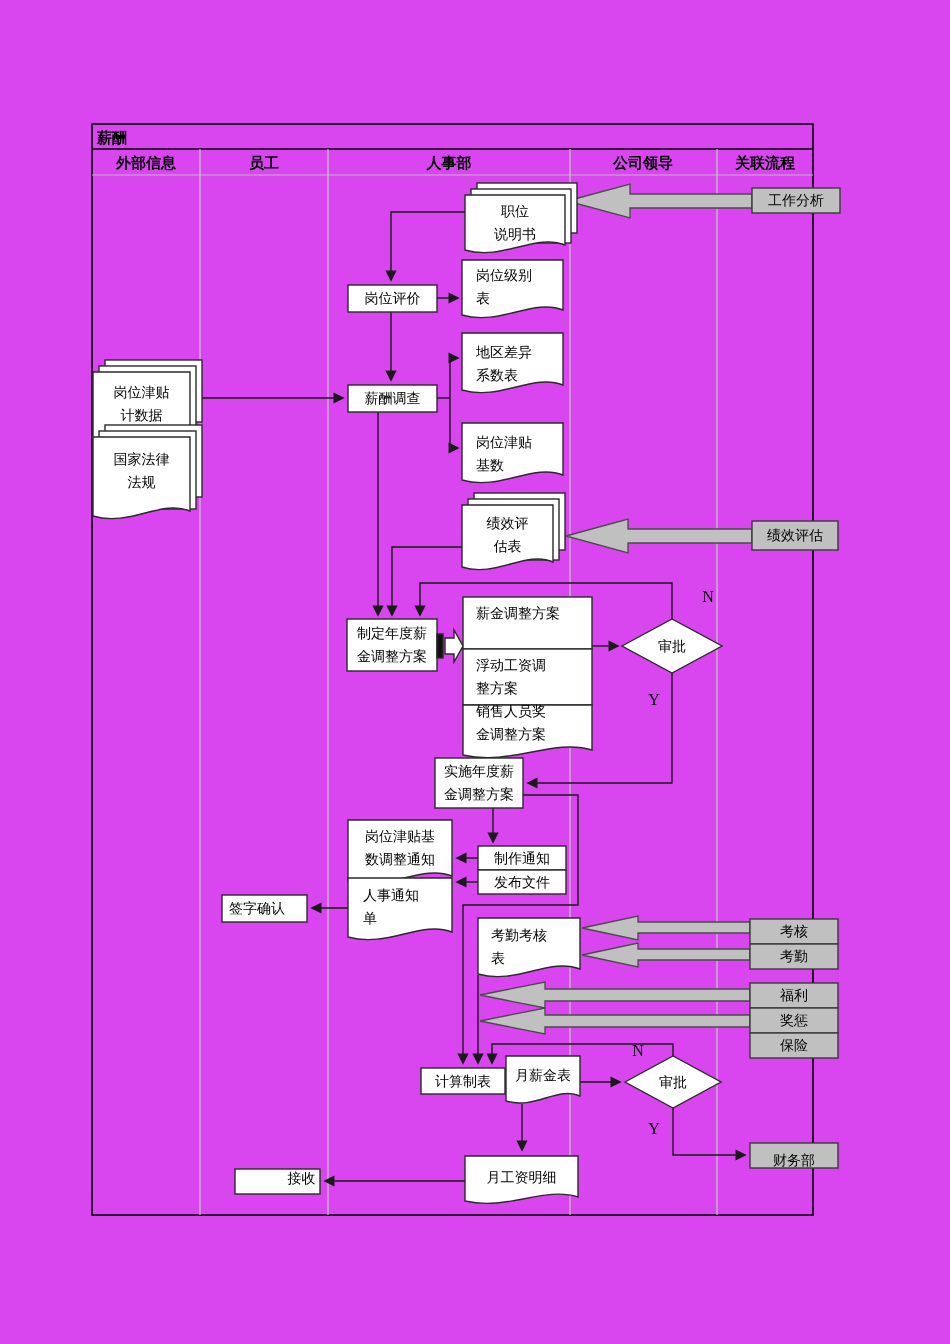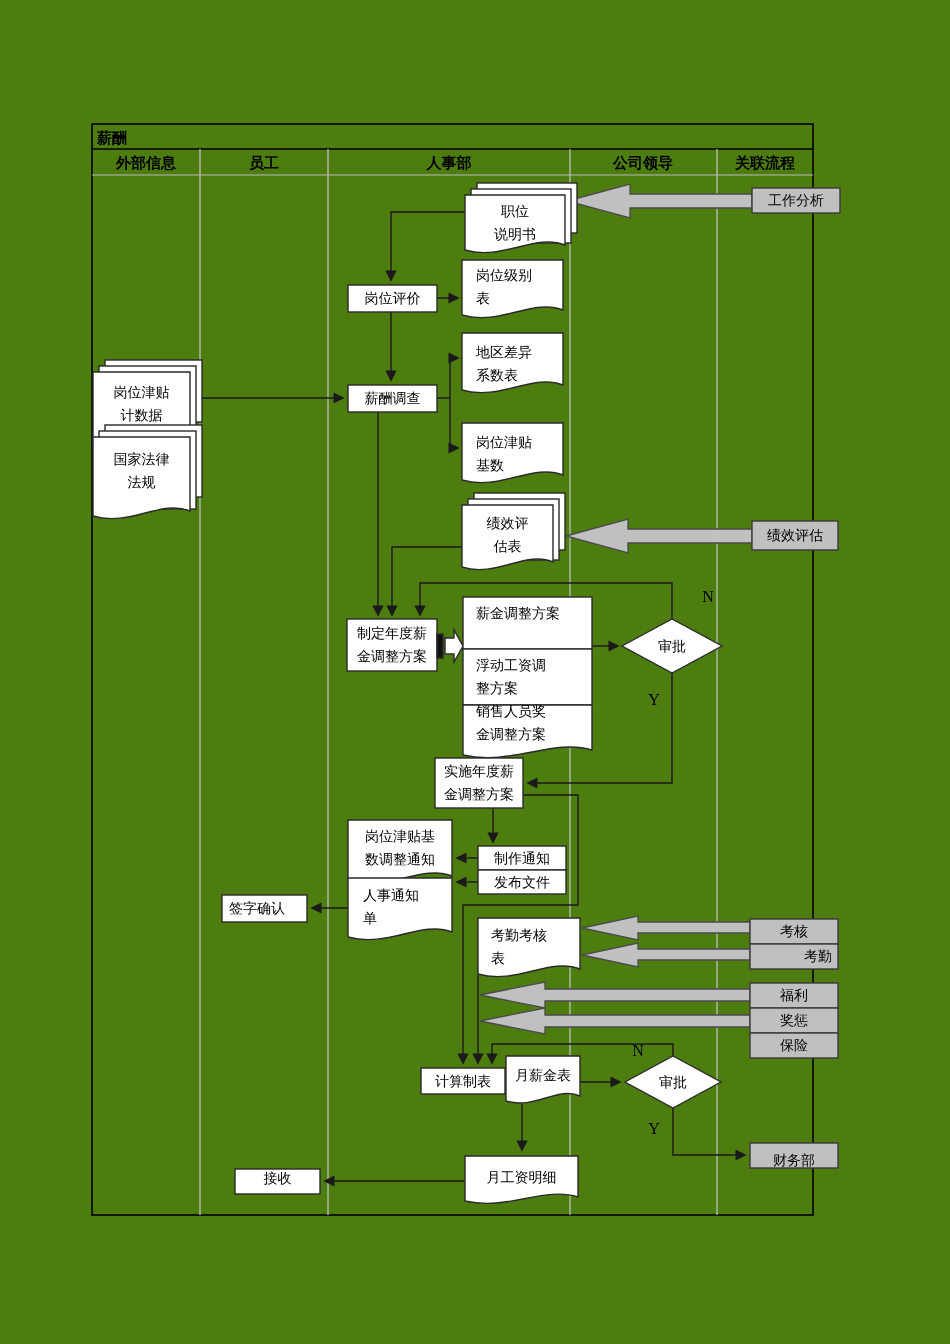--- a/index.html
+++ b/index.html
@@ -1,16 +1,16 @@
 <!DOCTYPE html>
 <html><head>
 <meta charset="utf-8">
 <style>
   html,body{margin:0;padding:0;background:#ffffff;}
-  #canvas{position:relative;width:950px;height:1344px;background:#4d7c0f;overflow:hidden;
+  #canvas{position:relative;width:950px;height:1344px;background:#d946ef;overflow:hidden;
           font-family:"Liberation Serif","DejaVu Serif",serif;}
   svg{position:absolute;left:0;top:0;}
   .lbl{position:absolute;display:flex;align-items:center;justify-content:center;
        text-align:center;white-space:pre-line;font-size:14px;line-height:23px;color:#000;}
   .lbl.left{justify-content:flex-start;text-align:left;}
   .lbl.clip{overflow:hidden;align-items:flex-start;}
   .hdr{font-family:"Liberation Sans","DejaVu Sans",sans-serif;font-weight:bold;font-size:15px;}
   .ttl{font-family:"Liberation Sans","DejaVu Sans",sans-serif;font-weight:bold;font-size:15px;
        justify-content:flex-start;text-align:left;}
   .byl{font-family:"Liberation Serif","DejaVu Serif",serif;font-size:16px;}
@@ -174,28 +174,28 @@
 <div class="lbl" style="left:350px;top:825px;width:100px;height:46px;">岗位津贴基
 数调整通知</div>
 <div class="lbl" style="left:478px;top:846px;width:88px;height:24px;">制作通知</div>
 <div class="lbl" style="left:478px;top:870px;width:88px;height:24px;border-radius:9px;">发布文件</div>
 <div class="lbl left" style="left:363px;top:884px;width:90px;height:46px;">人事通知
 单</div>
 <div class="lbl" style="left:222px;top:895px;width:70px;height:27px;">签字确认</div>
 <div class="lbl left" style="left:491px;top:924px;width:90px;height:46px;">考勤考核
 表</div>
 <div class="lbl" style="left:750px;top:919px;width:88px;height:25px;">考核</div>
-<div class="lbl" style="left:750px;top:944px;width:88px;height:25px;padding-left:24px;">考勤</div>
+<div class="lbl" style="left:750px;top:944px;width:88px;height:25px;">考勤</div>
 <div class="lbl" style="left:750px;top:983px;width:88px;height:25px;text-align:right;">福利</div>
 <div class="lbl" style="left:750px;top:1008px;width:88px;height:25px;">奖惩</div>
 <div class="lbl" style="left:750px;top:1033px;width:88px;height:25px;">保险</div>
 <div class="lbl" style="left:421px;top:1068px;width:84px;height:26px;">计算制表</div>
 <div class="lbl" style="left:506px;top:1062px;width:74px;height:26px;">月薪金表</div>
 <div class="lbl" style="left:624px;top:1069px;width:98px;height:26px;">审批</div>
 <div class="lbl byl" style="left:628px;top:1040px;width:20px;height:20px;">N</div>
 <div class="lbl byl" style="left:644px;top:1118px;width:20px;height:20px;">Y</div>
 <div class="lbl" style="left:750px;top:1143px;width:88px;height:35px;">财务部</div>
 <div class="lbl" style="left:465px;top:1164px;width:113px;height:26px;">月工资明细</div>
-<div class="lbl" style="left:235px;top:1169px;width:85px;height:18px;">接收</div>
+<div class="lbl" style="left:235px;top:1169px;width:85px;height:18px;padding-left:24px;">接收</div>
 <div class="lbl" style="left:752px;top:188px;width:88px;height:25px;">工作分析</div>
 <div class="lbl" style="left:752px;top:521px;width:86px;height:29px;">绩效评估</div>
 
 </div>
 
 </body></html>

